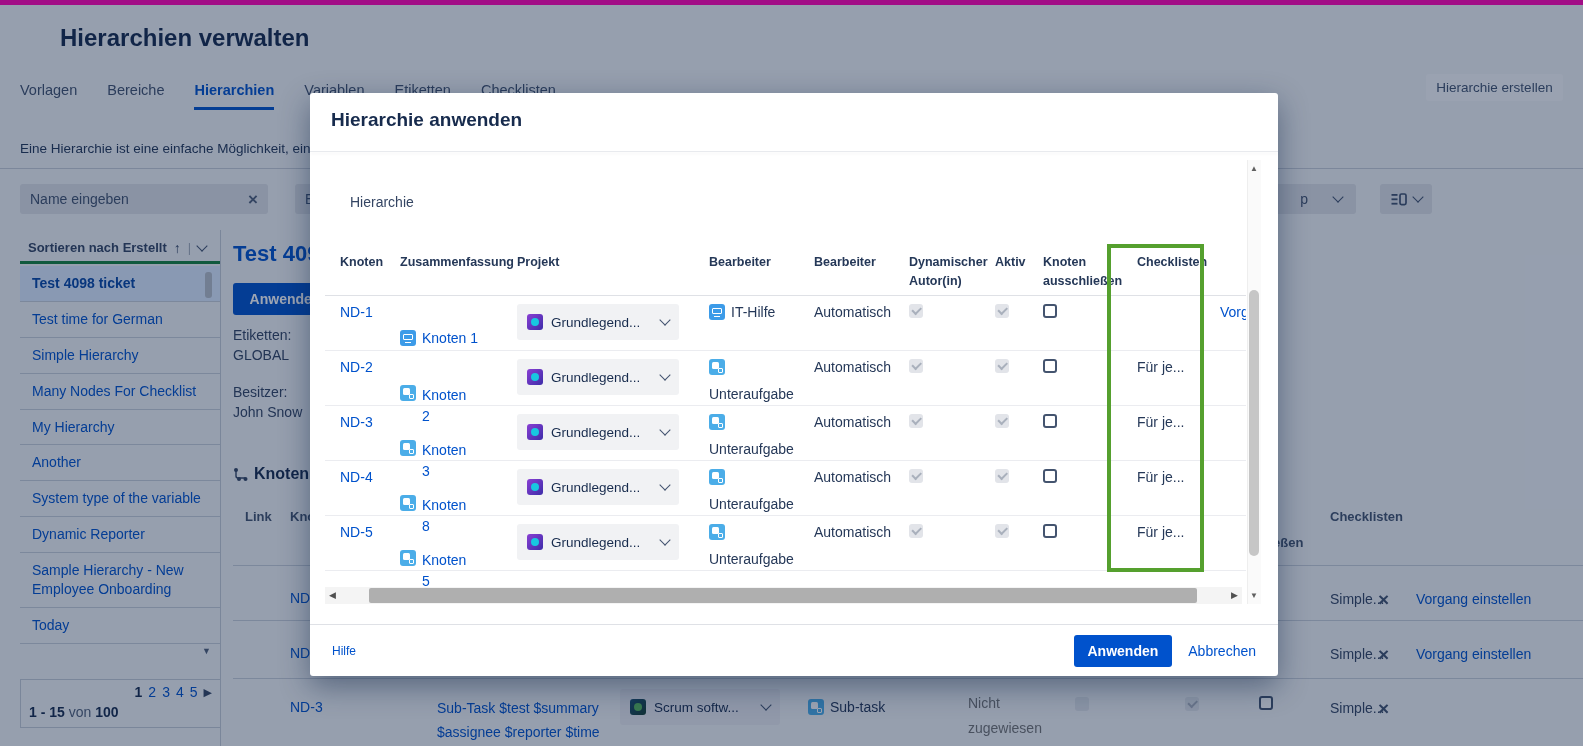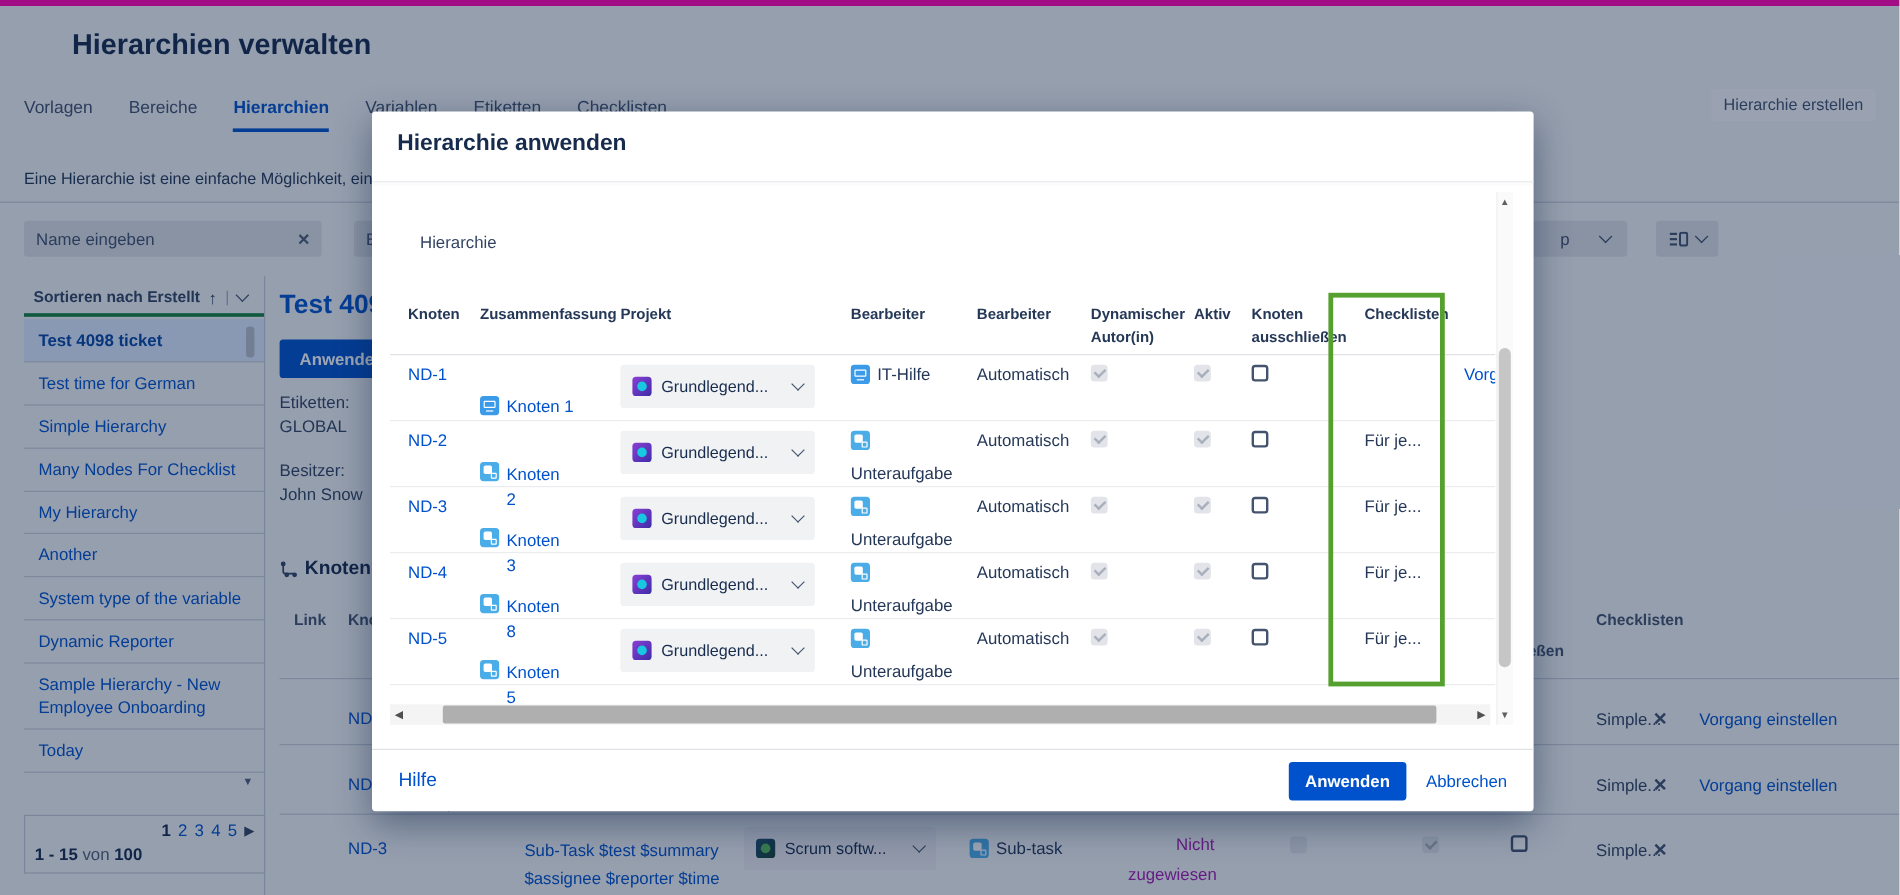--- a/index.html
+++ b/index.html
@@ -82,21 +82,21 @@
   .vscroll{left:937px;top:67px;width:13px;height:444px;background:#FAFAFA;border-left:1px solid #EEE;}
   .vthumb{position:absolute;left:1px;top:130px;width:10px;height:266px;background:#C6C6C6;border-radius:6px;}
   .varrow{position:absolute;left:2px;font-size:8px;color:#606060;}
   .hscroll{left:15px;top:494px;width:917px;height:17px;background:#F4F4F4;display:block;}
   .hthumb{position:absolute;left:44px;top:1px;width:828px;height:15px;background:#AFAFAF;border-radius:2px;}
   .harrow{position:absolute;top:3px;font-size:9px;color:#505050;}
   .m-footer{left:0;right:0;top:531px;height:52px;border-top:1px solid #DFE1E6;display:flex;align-items:center;padding:0 22px;box-sizing:border-box;}
   .btn-primary{height:32px;padding:0 14px;background:#0052CC;border-radius:3px;color:#fff;font-weight:700;font-size:14px;display:flex;align-items:center;border:none;}
   .m-footer .spacer{flex:1;}
   .m-footer .cancel{margin-left:16px;font-size:14px;color:#0052CC;}
-  .m-footer .help{font-size:16px;color:#0052CC;}
+  .m-footer .help{font-size:12px;color:#0052CC;}
 
   
   .chev{width:7px;height:7px;border-right:1.7px solid #42526E;border-bottom:1.7px solid #42526E;transform:rotate(45deg);display:inline-block;margin-top:-4px;flex:none;}
   .cb{width:14px;height:14px;border-radius:3px;display:inline-block;box-sizing:border-box;position:relative;}
   .cb.dis{background:#E2E4E9;}
   .cb.dis.checked::after{content:"";position:absolute;left:3px;top:3.2px;width:7px;height:3.5px;border-left:2px solid #A9B0BC;border-bottom:2px solid #A9B0BC;transform:rotate(-45deg);}
   .cb.on{background:#fff;border:2px solid #44546F;}
   .it{width:16px;height:16px;border-radius:3px;position:relative;flex:none;display:inline-block;}
   .it.monitor{background:#3C9BE8;}
   .it.monitor::before{content:"";position:absolute;left:3px;top:3.5px;width:10px;height:6px;border:1.6px solid #fff;border-radius:1px;box-sizing:border-box;}
@@ -243,21 +243,21 @@
     </div>
     <div class="abs rowsel" style="left:620px;top:689px;width:160px;background:#EBECF0;">
       <span class="it avatar green"></span>
       <span class="grow">Scrum softw...</span>
       <span class="chev"></span>
     </div>
     <div class="abs typeline" style="left:808px;top:699px;font-size:14px;color:#253858;">
       <span class="it subtask"></span>
       <span>Sub-task</span>
     </div>
-    <div class="abs" style="left:940px;top:691px;width:72px;font-size:14px;color:#a21caf;line-height:1.8;text-align:right;">Nicht zugewiesen</div>
+    <div class="abs" style="left:968px;top:691px;width:72px;font-size:14px;color:#737373;line-height:1.8;">Nicht zugewiesen</div>
     <span class="abs cb dis" style="left:1075px;top:697px;"></span>
     <span class="abs cb dis checked" style="left:1167px;top:697px;"></span>
     <span class="abs cb on" style="left:1222px;top:696px;"></span>
     <div class="abs" style="left:1330px;top:700px;font-size:14px;color:#344563;">Simple...</div>
     <div class="abs xclose" style="left:1378px;top:699px;">×</div>
   </div>
 
   <div class="blanket"></div>
   <div class="topbar"></div>
 

